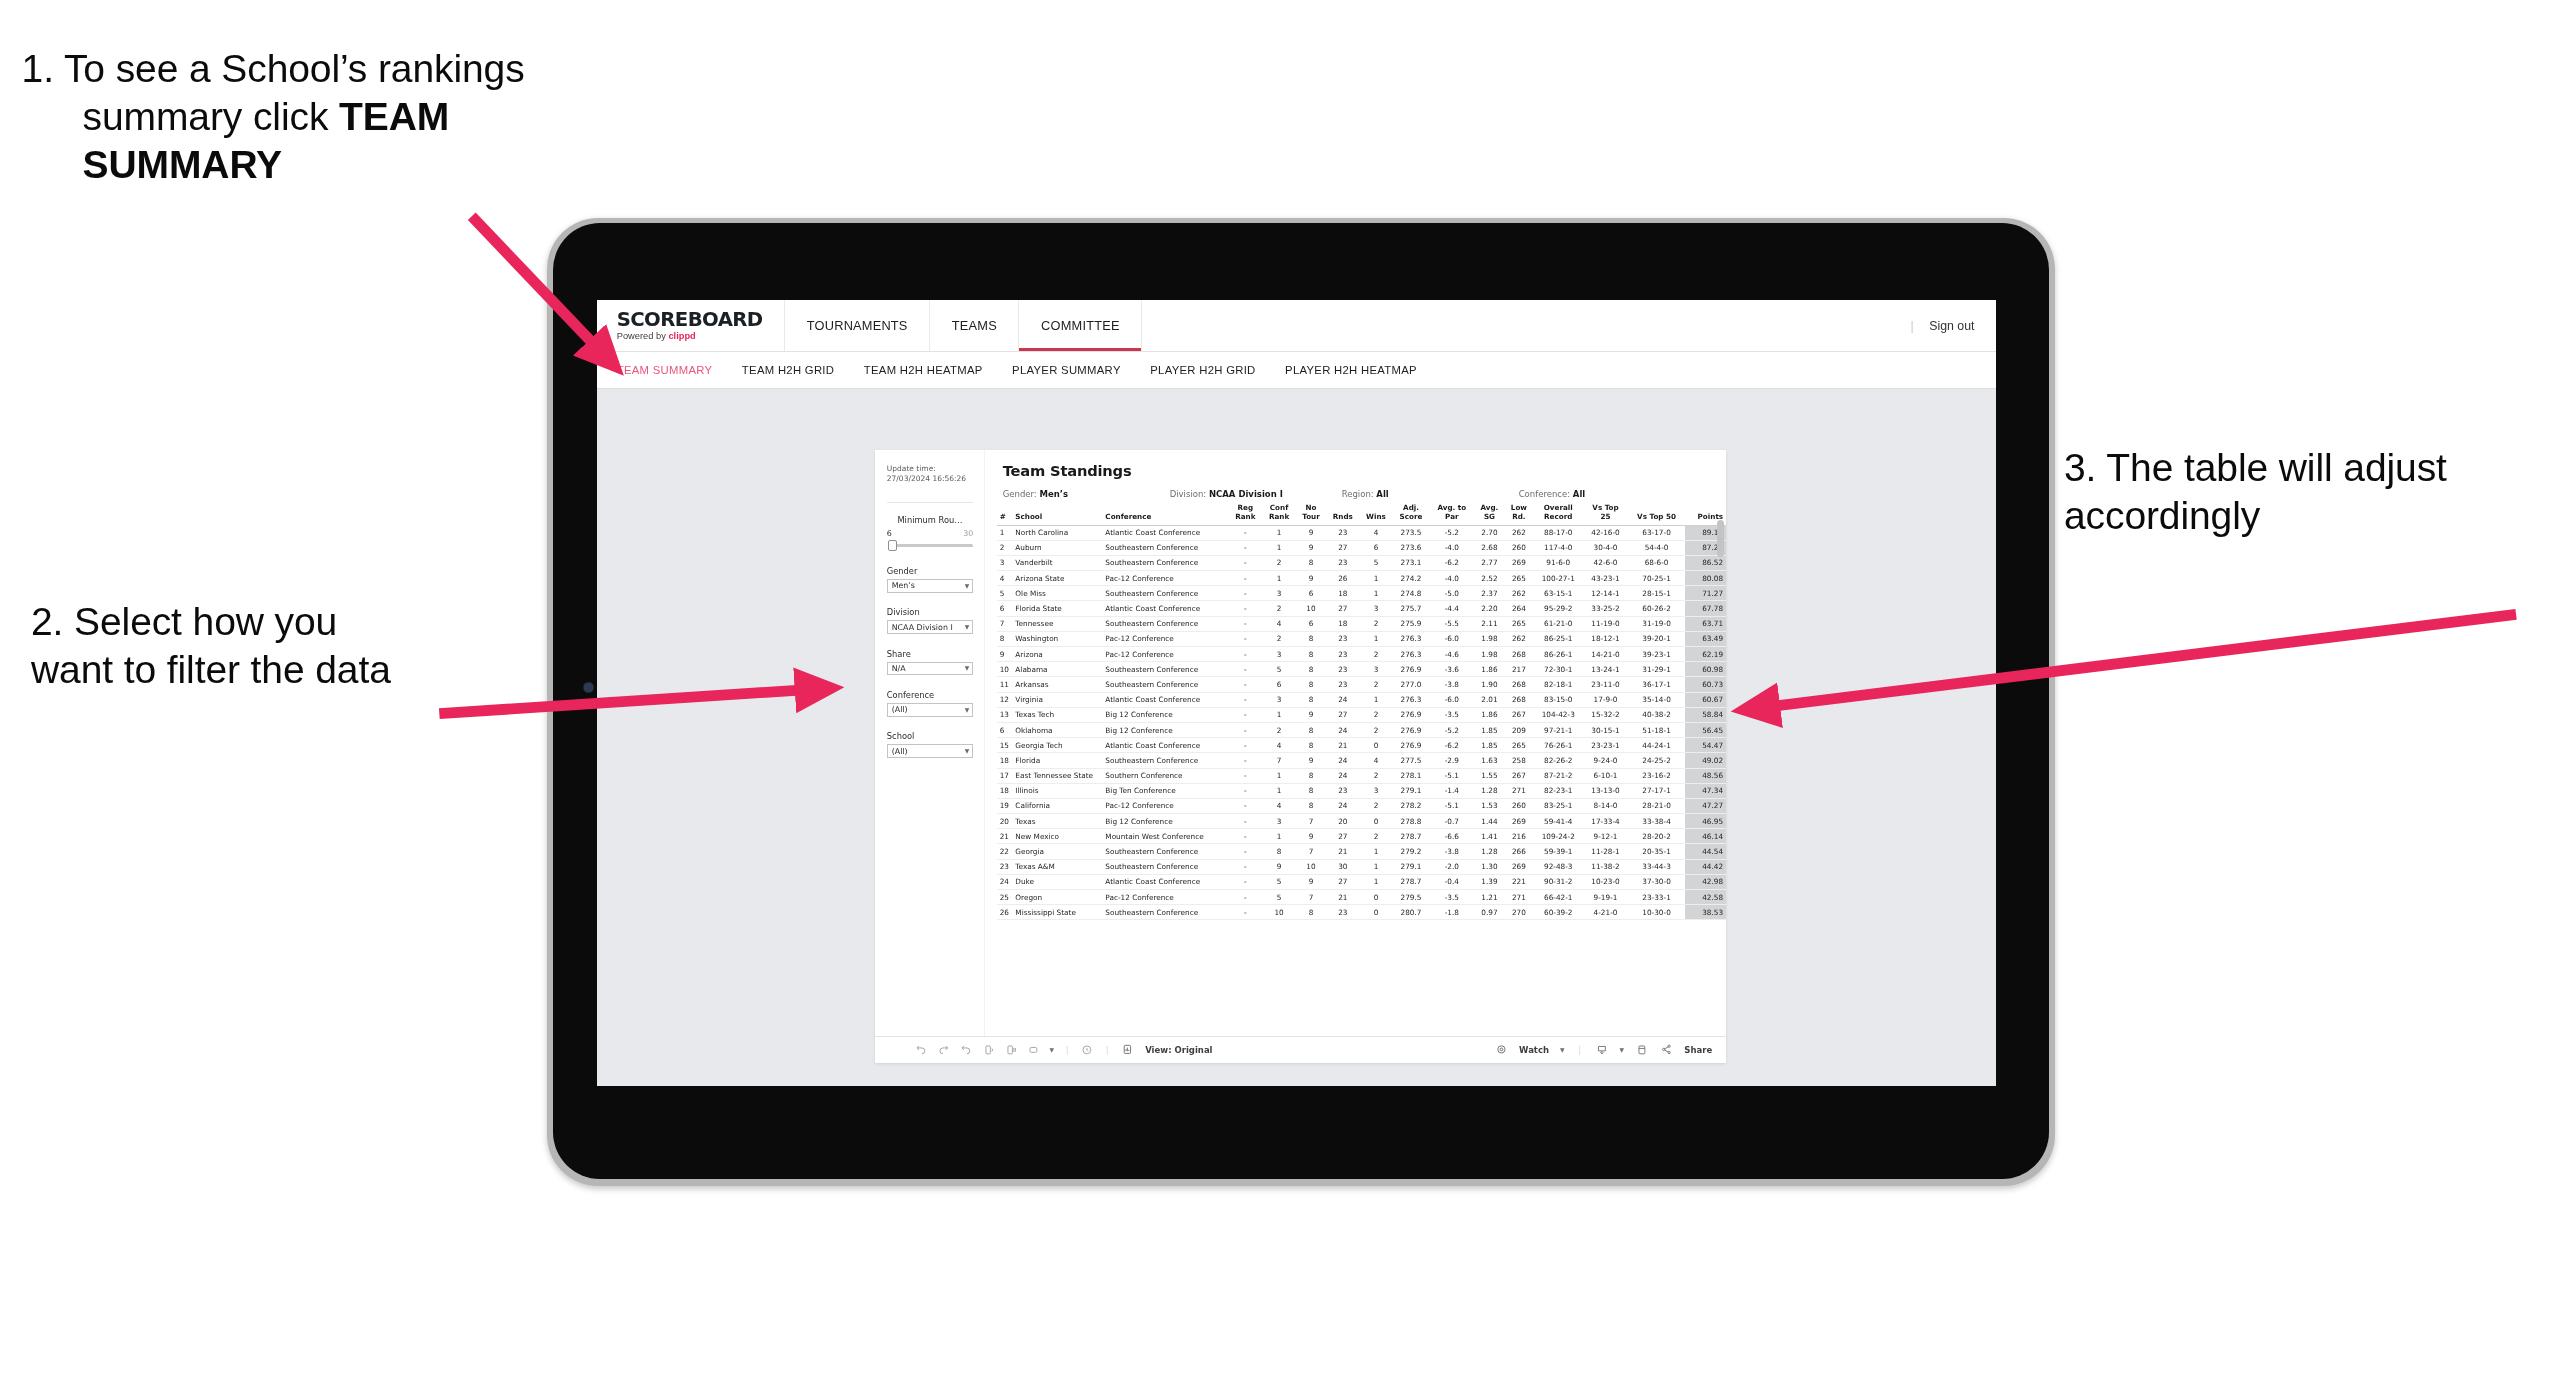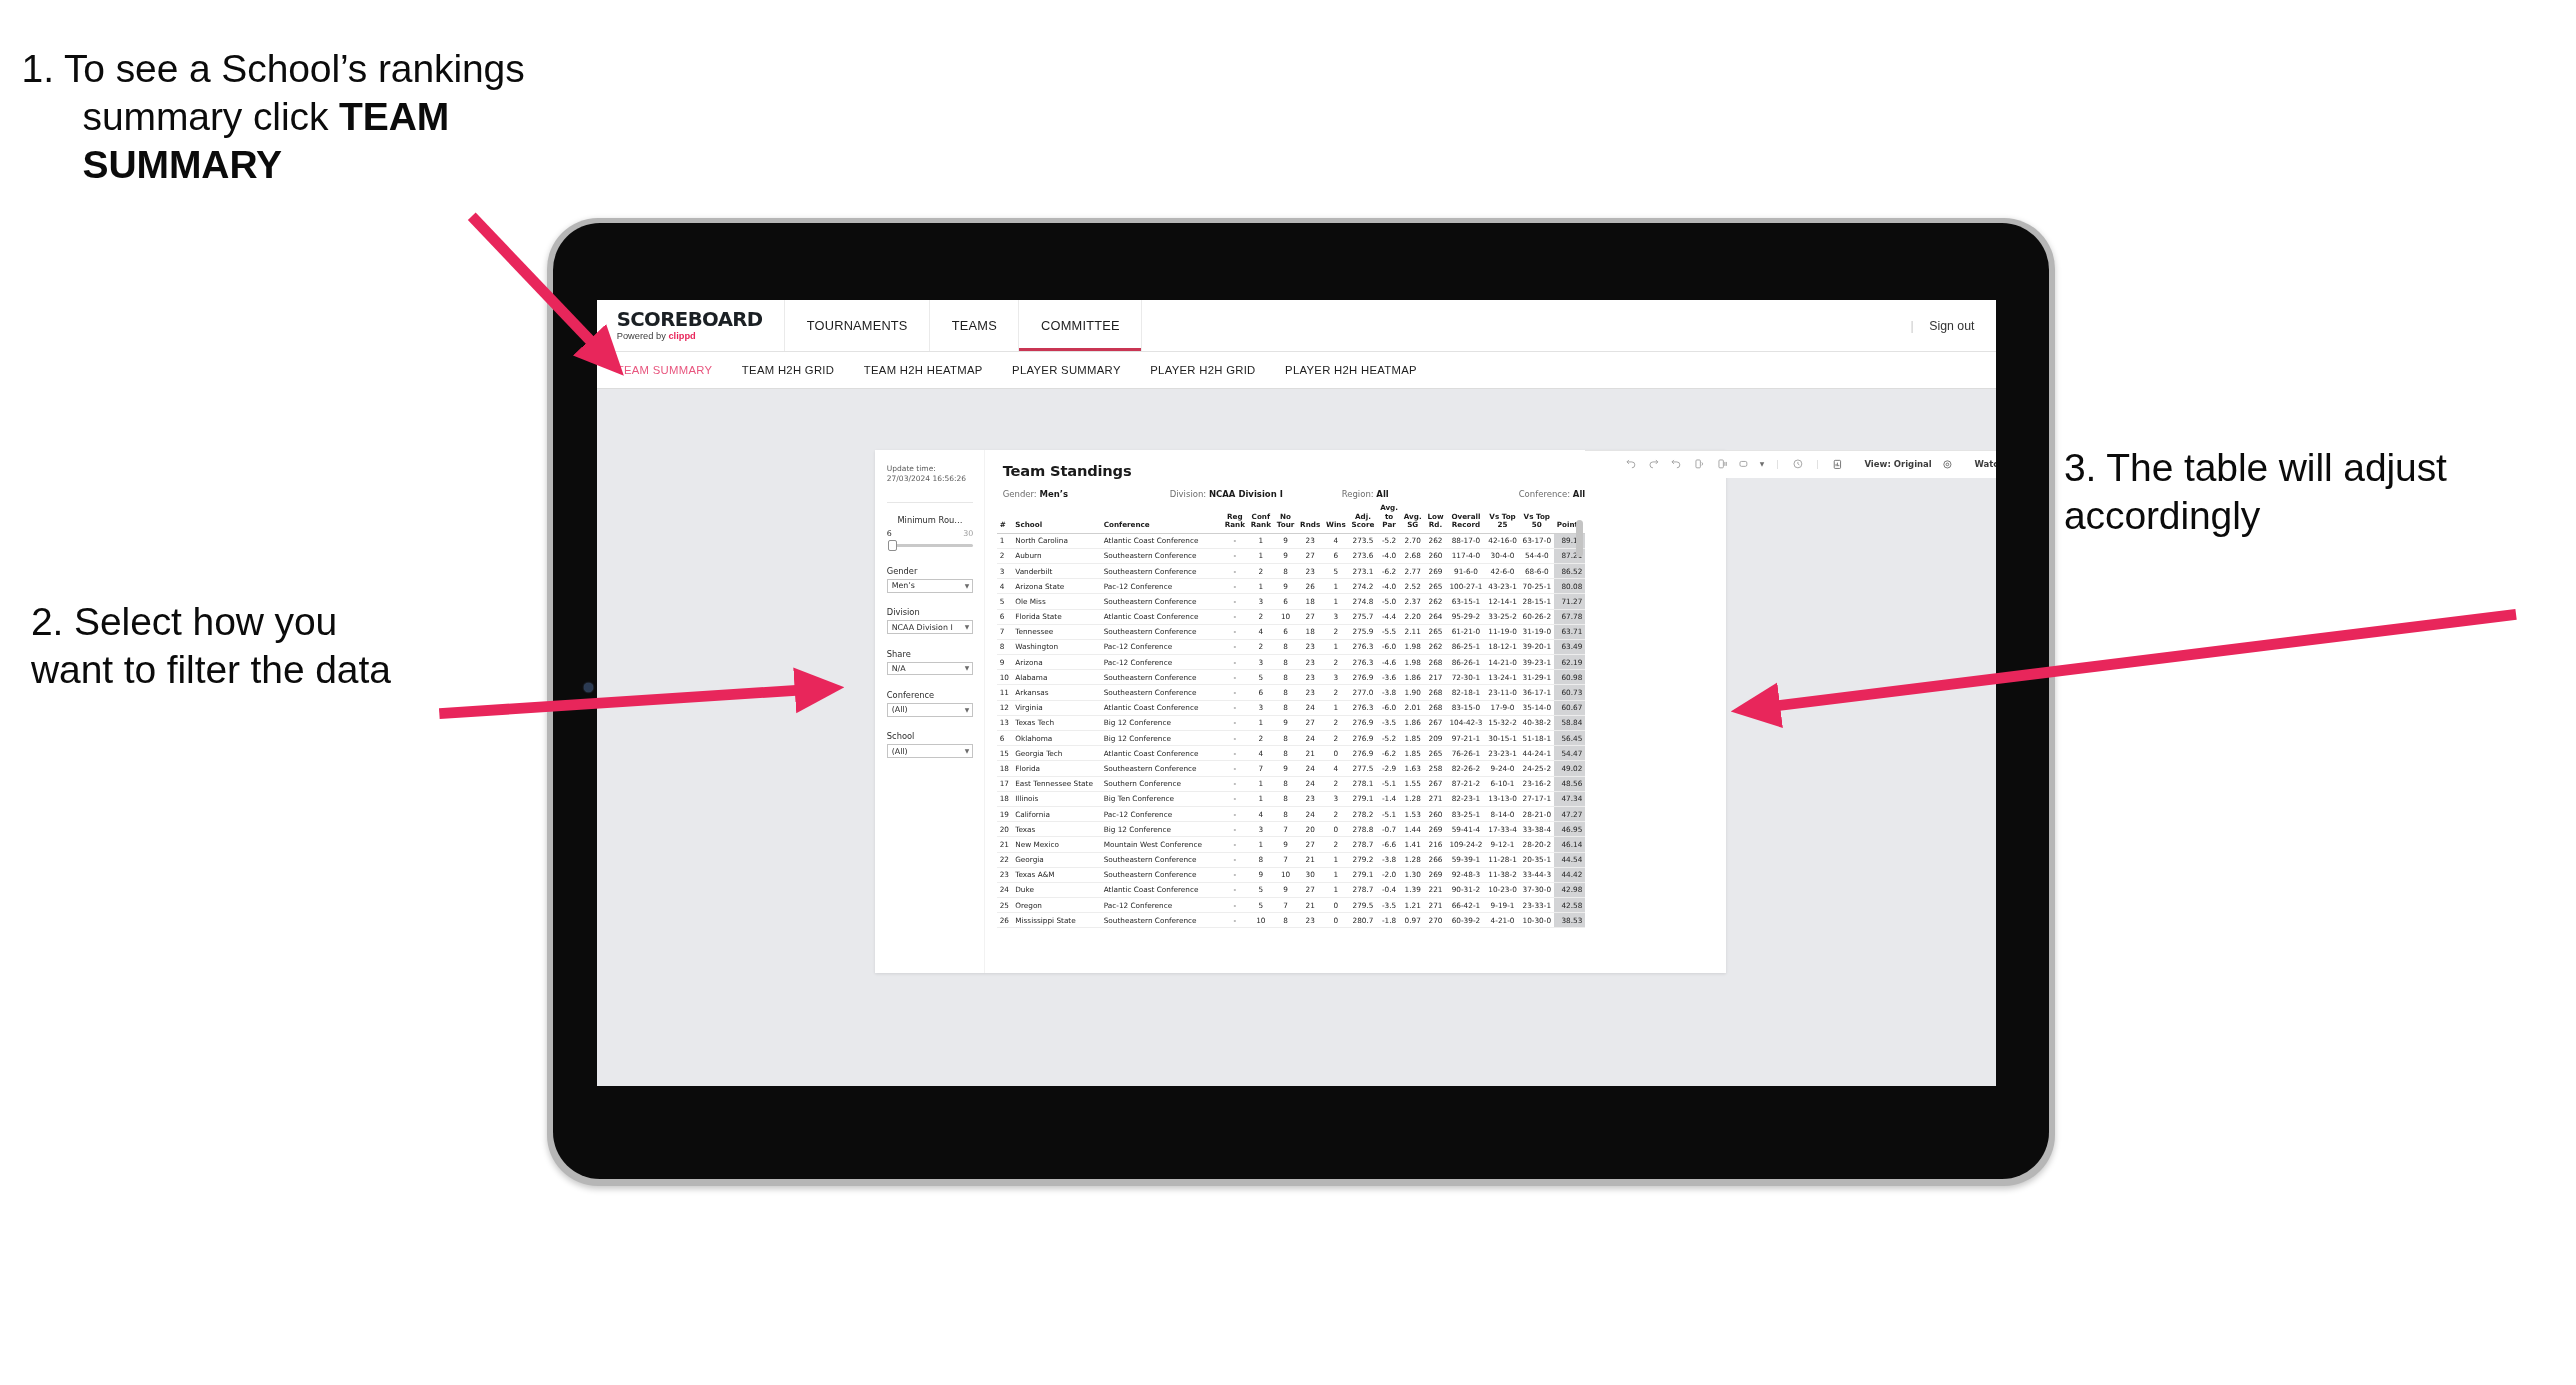--- a/index.html
+++ b/index.html
@@ -107,24 +107,24 @@
   }
   .subnav-item {
     font-size: 11.3px; color: #1e1e1e; letter-spacing: 0.3px; cursor: pointer;
   }
   .subnav-item.active { color: #e8557e; }
 
   
   .viz-area { position: relative; height: 697px; background: #e8e9ec; }
   .viz-card {
     position: absolute; left: 278px; top: 61px;
-    width: 851px; height: 523px;
+    width: 851px; height: 613px;
     background: #fff;
     box-shadow: 0 1px 2.9px rgba(0,0,0,0.10);
-    display: flex; flex-direction: row;
+    display: flex; flex-direction: column;
   }
   .viz-body { display: flex; flex: 1; min-height: 0; }
 
   
   .filters {
     width: 110px; flex: none; padding: 13.8px 10.8px 0 11.8px;
     background: #fff; border-right: 1px solid #f2f2f2;
     font-family: "DejaVu Sans", sans-serif;
   }
   .update-label { font-size: 7.5px; color: #5a5a5a; line-height: 1.42; }
@@ -195,21 +195,21 @@
   
   .viz-toolbar {
     height: 27.5px; flex: none; border-top: 1px solid #e4e4e4;
     display: flex; align-items: center; padding: 0 13.8px 0 39px;
     font-family: "DejaVu Sans", sans-serif; font-size: 8.5px; color: #4a4a4a;
     gap: 8.8px; background: #fff;
   }
   .tb-icon { display: inline-flex; align-items: center; justify-content: center;
     width: 13.8px; height: 13.8px; color: #9b9b9b; cursor: pointer; }
   .tb-sep { color: #d6d6d6; margin: 0 2.9px; }
-  .tb-btn { display: inline-flex; align-items: center; gap: 20px; cursor: pointer; color: #3d3d3d; }
+  .tb-btn { display: inline-flex; align-items: center; gap: 11px; cursor: pointer; color: #3d3d3d; }
   .tb-btn.strong { font-weight: 700; }
   .tb-right { margin-left: auto; display: flex; align-items: center; gap: 10.8px; }
   .tb-caret { font-size: 5.9px; color: #6f6f6f; }
 </style>
 </head>
 <body>
 
 <div id="stage">
 
   <div class="callout" id="callout-1">

